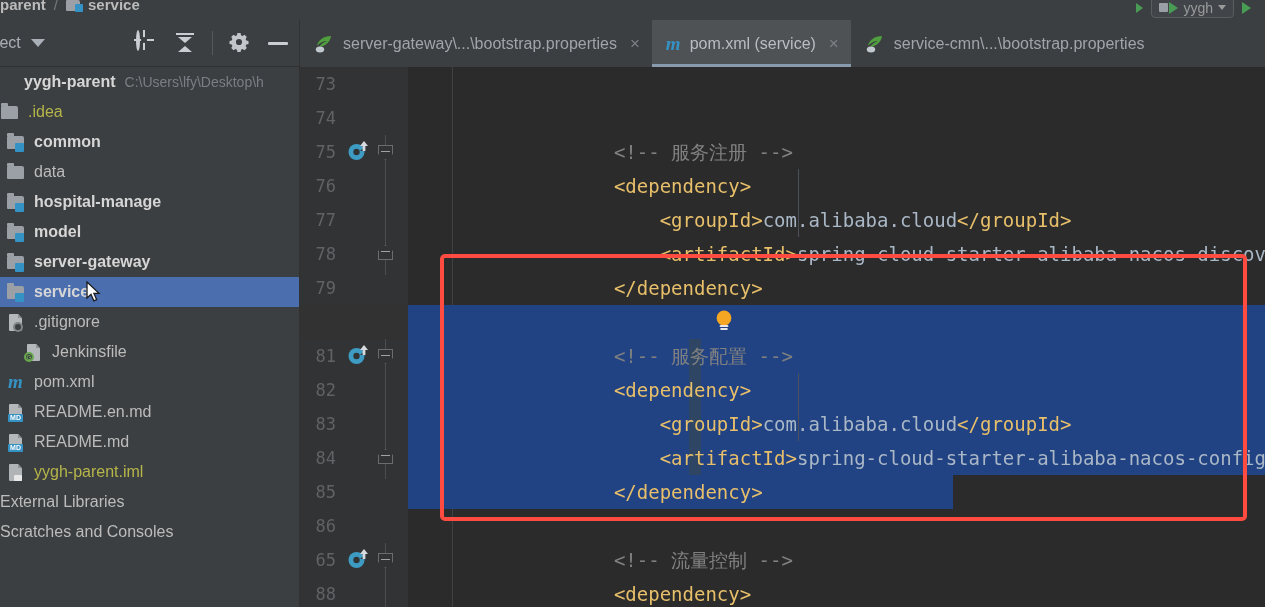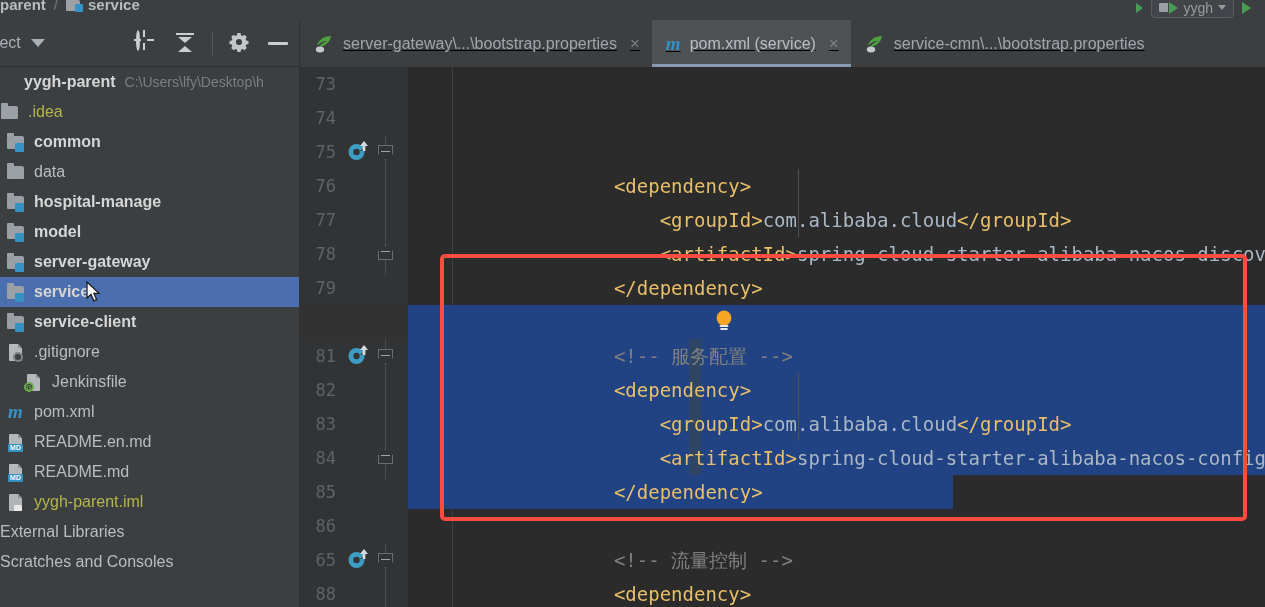--- a/index.html
+++ b/index.html
@@ -179,21 +179,20 @@
     font-size: 19px; font-style: italic; font-weight: bold;
     font-family: "Liberation Serif", serif; line-height: 20px;
   }
 
   .cursor-arrow { position: absolute; z-index: 40; pointer-events: none; }
 
   
   .editor-area {
     position: absolute; left: 300px; top: 20px; width: 965px; height: 587px;
     background: #c4b5fd;
-    text-decoration: underline;
   }
   .tabbar {
     position: relative; height: 47px; background: #3c3f41;
     display: flex; align-items: stretch; overflow: hidden;
   }
   .tab {
     display: flex; align-items: center; gap: 9px; padding: 0 12px 0 14px;
     font-size: 16px; color: #9fa5ab; white-space: nowrap; position: relative;
   }
   .tab.active { background: #4e5254; color: #b8bec4; }
@@ -381,27 +380,20 @@
       </div>
       <div class="row sel" style="padding-left:6px">
         <span class="icon-slot f-folder">
             <i></i>
             <b></b>
           </span>
         <span class="label bold">service</span>
         <svg class="cursor-arrow" style="left:86px; top:4px" width="16" height="22" viewBox="0 0 16 22">
           <path d="M1 1 L1 17 L5 13.3 L7.8 19.8 L10.6 18.6 L7.9 12.3 L13 12.3 Z" fill="#ffffff" stroke="#1c1c1c" stroke-width="1.3"></path>
         </svg>
-      </div>
-      <div class="row" style="padding-left:6px">
-        <span class="icon-slot f-folder">
-            <i></i>
-            <b></b>
-          </span>
-        <span class="label bold">service-client</span>
       </div>
       <div class="row" style="padding-left:6px">
         <span class="icon-slot f-file git">
             <i></i>
             <b></b>
           </span>
         <span class="label plain">.gitignore</span>
       </div>
       <div class="row" style="padding-left:24px">
         <span class="icon-slot f-file jenkins">
@@ -551,20 +543,23 @@
         <rect x="6.6" y="16" width="8.8" height="1.9" rx="0.9" fill="#e8e8e8"></rect>
         <rect x="7.2" y="19" width="7.6" height="1.9" rx="0.9" fill="#e8e8e8"></rect>
       </svg>
 
       <div class="codelines">
         <div class="indent-guide" style="left:390px; top:102px; height:68px"></div>
         <div class="indent-guide" style="left:390px; top:306px; height:68px"></div>
 
         <div class="cline" style="top:0px"></div>
 
+        <div class="cline" style="top:34px">
+          <span class="txt">        </span><span class="cmt">&lt;!-- 服务注册 --&gt;</span>
+        </div>
 
         <div class="cline" style="top:68px">
           <span class="txt">        </span><span class="tag">&lt;dependency&gt;</span>
         </div>
 
         <div class="cline" style="top:102px">
           <span class="txt">            </span><span class="tag">&lt;groupId&gt;</span><span class="txt">com.alibaba.cloud</span><span class="tag">&lt;/groupId&gt;</span>
         </div>
 
         <div class="cline" style="top:136px">

